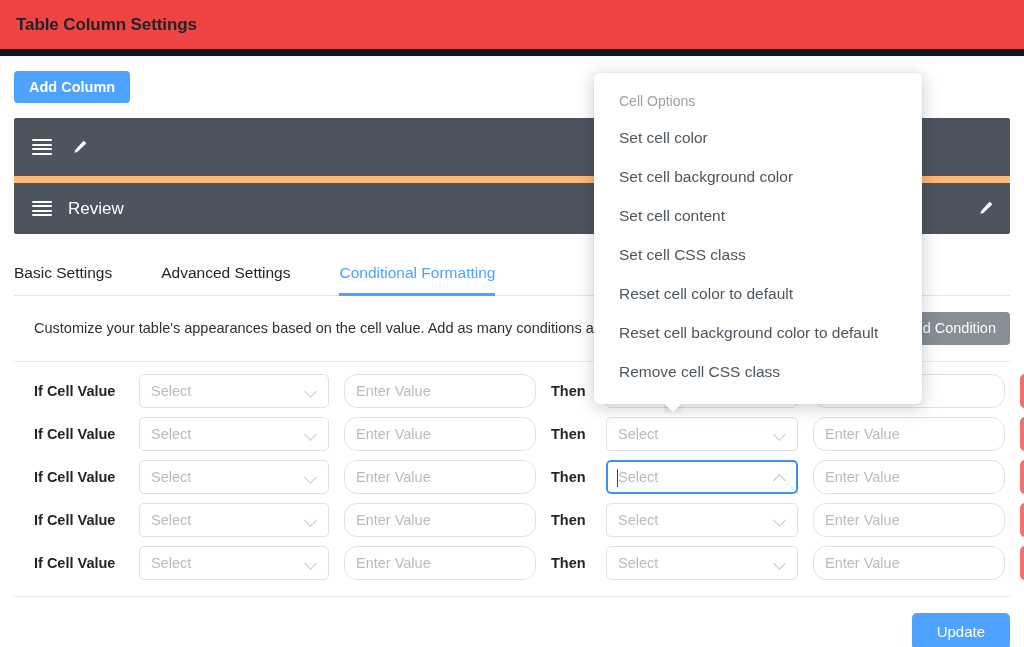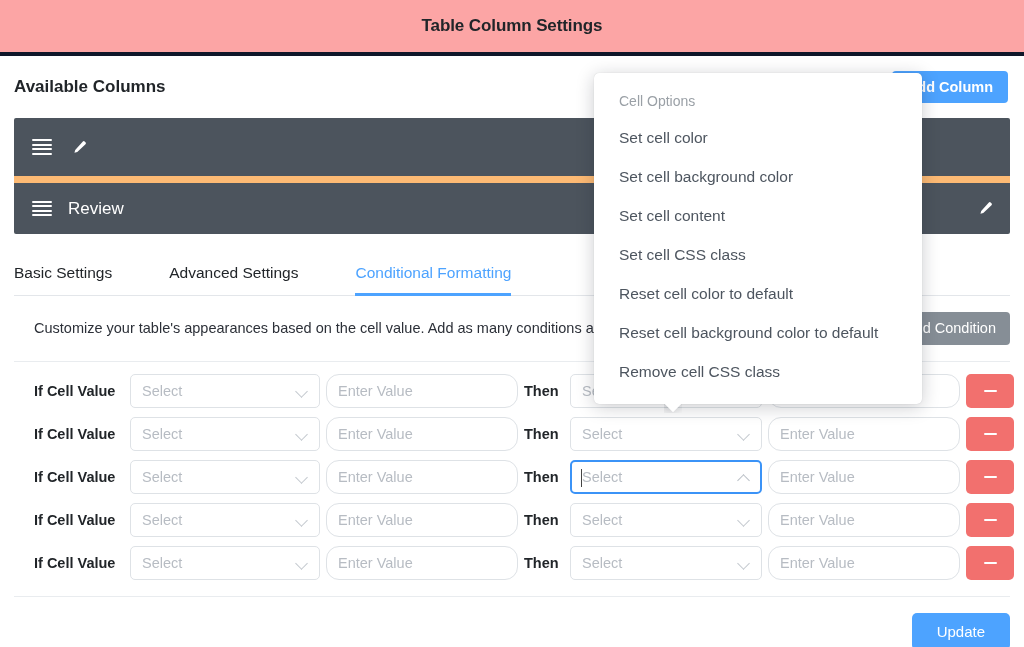--- a/index.html
+++ b/index.html
@@ -17,27 +17,26 @@
   }
   .app {
     position: relative;
     width: 1024px;
     height: 647px;
   }
 
   
   .topbar {
     height: 56px;
-    background: #fca5a5;
-    border-bottom: 4px solid #0f172a;
+    background: #ef4444;
+    border-bottom: 7px solid #0f172a;
     display: flex;
     align-items: center;
     padding: 0 16px;
     box-sizing: border-box;
-    justify-content: center;
   }
   .topbar-title {
     font-size: 17px;
     font-weight: bold;
     color: #212529;
     letter-spacing: -0.1px;
   }
 
   
   .cols-header {
@@ -116,21 +115,21 @@
     cursor: pointer;
     flex: 0 0 auto;
   }
 
   
   .tabs-wrap {
     margin: 22px 14px 0 14px;
     border-bottom: 1px solid #e3e6ea;
     display: flex;
     align-items: flex-end;
-    gap: 12px;
+    gap: 4px;
   }
   .tab {
     font-size: 15.5px;
     color: #212529;
     padding: 8px 0 11px 0;
     margin-right: 45px;
     cursor: pointer;
     border-bottom: 3px solid transparent;
     margin-bottom: -1px;
     white-space: nowrap;
@@ -176,21 +175,21 @@
   
   .cond-area {
     margin: 0 14px;
     padding: 12px 0 14px 20px;
     border-bottom: 1px solid #e9ecef;
     box-sizing: border-box;
   }
   .cond-row {
     display: flex;
     align-items: center;
-    gap: 6px;
+    gap: 15px;
     margin-bottom: 9px;
   }
   .cond-row:last-child { margin-bottom: 2px; }
 
   .lbl-if {
     font-size: 14.5px;
     font-weight: bold;
     color: #212529;
     width: 90px;
     flex: 0 0 auto;
@@ -347,21 +346,20 @@
 </head>
 <body>
 
 <div class="app">
 
   <div class="topbar">
     <div class="topbar-title">Table Column Settings</div>
   </div>
 
   <div class="cols-header">
-    <div class="cols-title">Available Columns</div>
     <button class="btn-add-column">Add Column</button>
   </div>
 
   <div class="col-list">
 
     <div class="col-row">
       <span class="drag-handle">
           <i></i>
           <i></i>
           <i></i>

